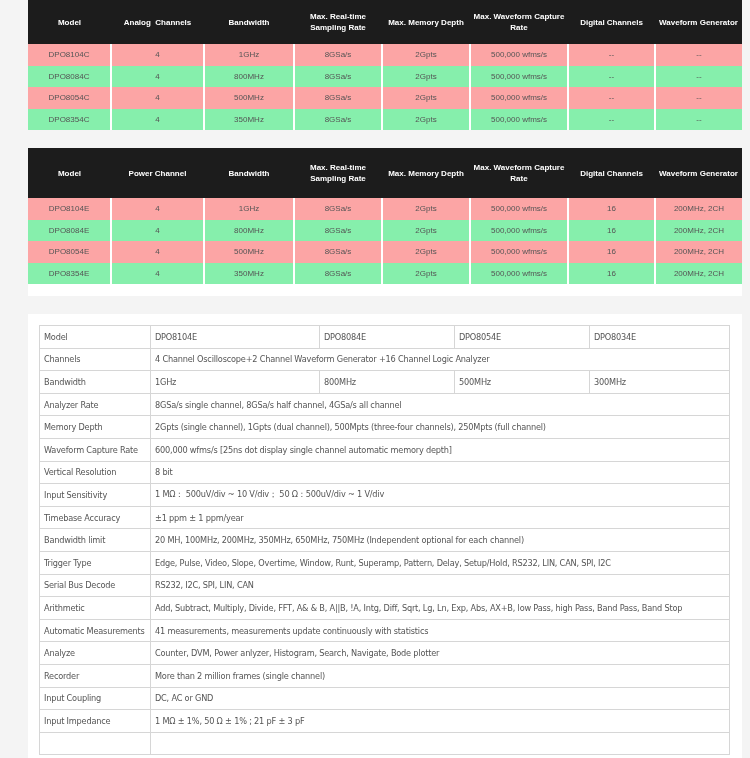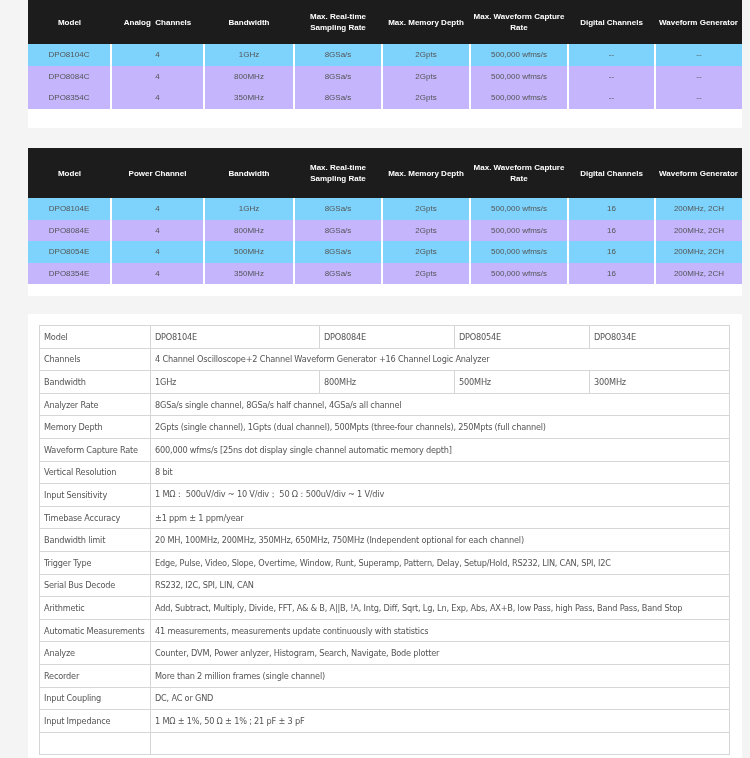--- a/index.html
+++ b/index.html
@@ -15,22 +15,22 @@
   table.spec th {
     background: #1c1c1c; color: #ffffff; font-weight: bold; font-size: 8px;
     text-align: center; vertical-align: middle; line-height: 11px; padding: 0 3px;
   }
   #panel1 table.spec th { height: 44px; }
   #panel2 table.spec th { height: 50px; }
   table.spec td {
     font-size: 8px; color: #555; text-align: center; height: 21.5px;
     border-right: 2px solid #ffffff;
   }
-  table.spec tr.alt td { background: #7dd3fc; }
-  table.spec tr.plain td { background: #c4b5fd; margin-top: 12px; }
+  table.spec tr.alt td { background: #fca5a5; }
+  table.spec tr.plain td { background: #86efac; margin-top: 12px; }
   table.spec td:last-child { border-right: none; }
 
   table.detail {
     position: absolute; left: 11px; top: 11px; width: 690px;
     border-collapse: collapse; table-layout: fixed;
   }
   table.detail td {
     border: 1px solid #d6d6d6; font-size: 8.2px; color: #555; height: 22.6px;
     padding: 0 4px; text-align: left; vertical-align: middle; white-space: nowrap; overflow: hidden;
     font-family: "DejaVu Sans", sans-serif; letter-spacing: -0.2px;
@@ -70,20 +70,30 @@
       <td>8GSa/s</td>
       <td>2Gpts</td>
       <td>500,000 wfms/s</td>
       <td>--</td>
       <td>--</td>
     </tr>
     <tr class="plain">
       <td>DPO8084C</td>
       <td>4</td>
       <td>800MHz</td>
+      <td>8GSa/s</td>
+      <td>2Gpts</td>
+      <td>500,000 wfms/s</td>
+      <td>--</td>
+      <td>--</td>
+    </tr>
+    <tr class="alt">
+      <td>DPO8054C</td>
+      <td>4</td>
+      <td>500MHz</td>
       <td>8GSa/s</td>
       <td>2Gpts</td>
       <td>500,000 wfms/s</td>
       <td>--</td>
       <td>--</td>
     </tr>
     <tr class="plain">
       <td>DPO8354C</td>
       <td>4</td>
       <td>350MHz</td>

